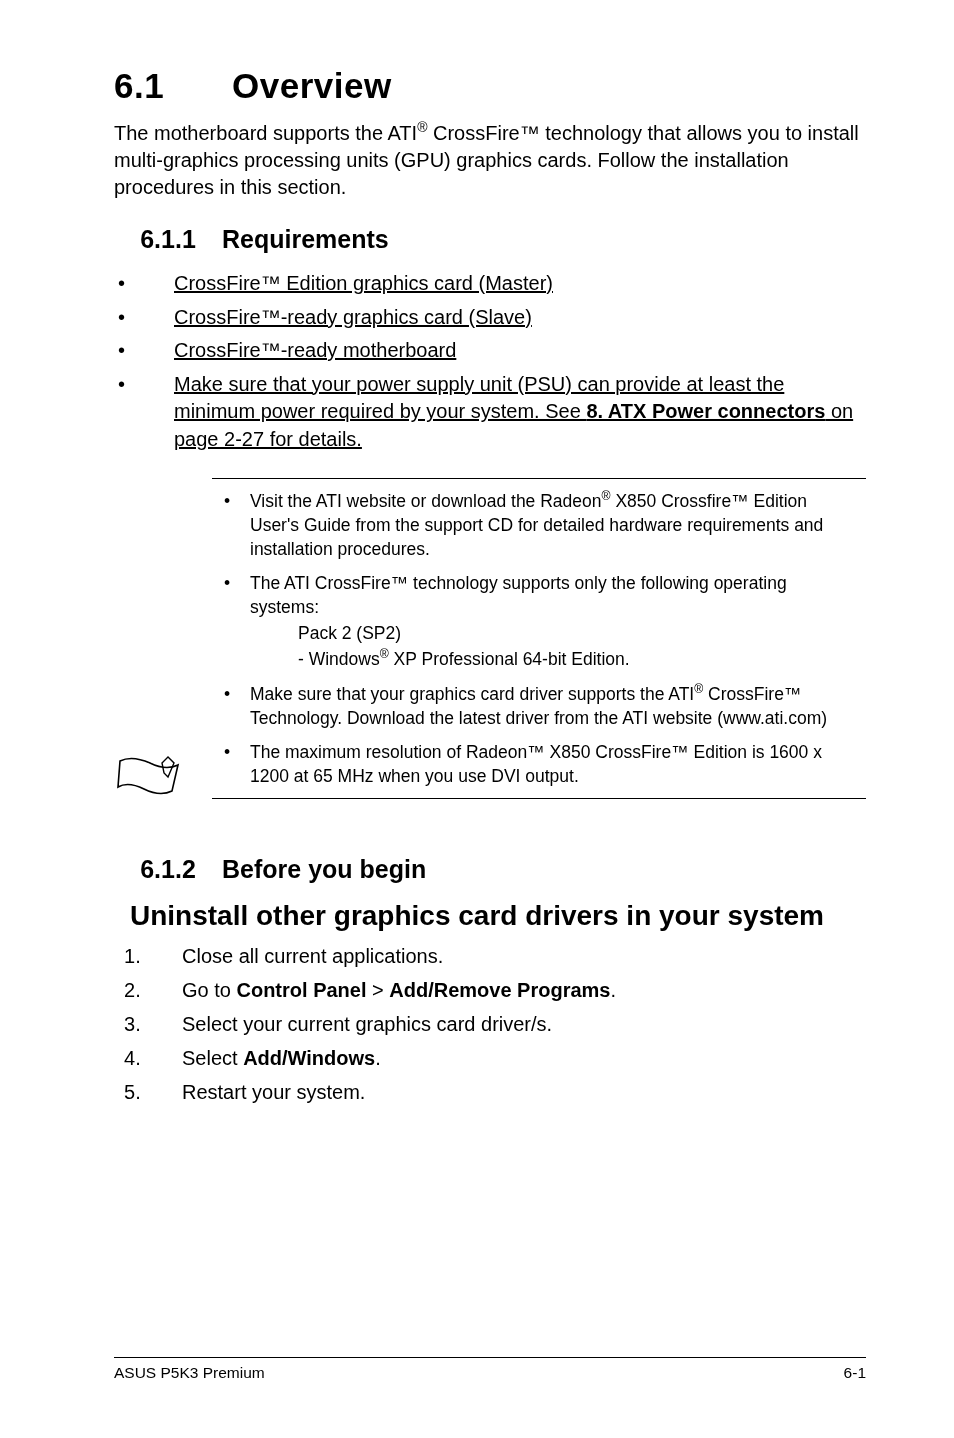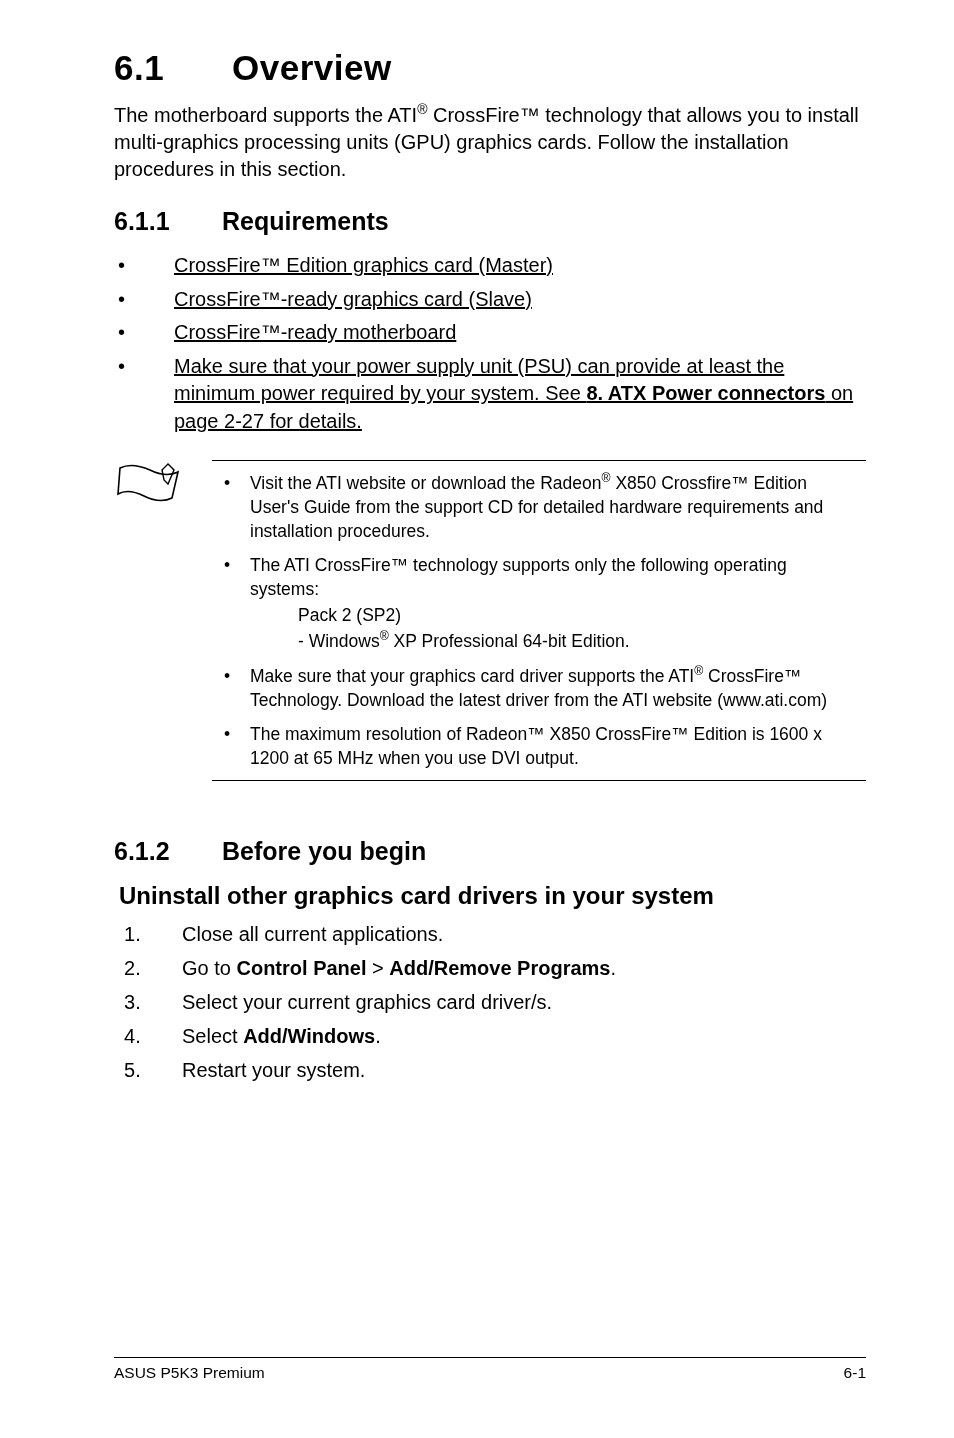--- a/index.html
+++ b/index.html
@@ -9,41 +9,41 @@
     width: 954px;
     height: 1438px;
     background: #fff;
     font-family: Arial, Helvetica, sans-serif;
     color: #000;
   }
   .page {
     box-sizing: border-box;
     width: 954px;
     height: 1438px;
-    padding: 48px 88px 0 114px;
+    padding: 66px 88px 0 114px;
     position: relative;
   }
   .h1 {
     font-size: 35px;
     font-weight: 700;
     margin: 0 0 14px 0;
     letter-spacing: 0.5px;
   }
   .h1-num { display: inline-block; width: 118px; }
   .body-text {
     font-size: 20px;
     line-height: 1.35;
     margin: 0 0 24px 0;
   }
   .h2 {
     font-size: 25px;
     font-weight: 700;
     margin: 16px 0 16px 0;
   }
-  .h2-num { display: inline-block; width: 108px; }
+  .h2-num { display: inline-block; width: 108px; text-align: center; }
   .bullets {
     list-style: none;
     padding: 0;
     margin: 0 0 24px 0;
   }
   .bullets > li {
     font-size: 20px;
     line-height: 1.38;
     padding-left: 60px;
     position: relative;
@@ -52,21 +52,21 @@
   }
   .bullets > li::before {
     content: "•";
     position: absolute;
     left: 4px;
     top: 0;
     font-size: 20px;
   }
   .note-box {
     display: flex;
-    align-items: flex-start;
+    align-items: flex-end;
     margin: 24px 0 10px 0;
   }
   .note-icon {
     flex: 0 0 auto;
     width: 70px;
     height: 46px;
     margin: 0 28px 0 0;
   }
   .note-content {
     flex: 1 1 auto;
@@ -94,23 +94,23 @@
     top: 0;
     font-size: 17.5px;
   }
   .sub-indent {
     display: block;
     padding-left: 58px;
     text-indent: -10px;
     margin-top: 2px;
   }
   .h3 {
-    font-size: 24px;
+    font-size: 28px;
     font-weight: 700;
-    margin: 10px 0 10px 5px;
+    margin: 10px 0 10px 16px;
   }
   .ol {
     list-style: none;
     counter-reset: step;
     padding: 0;
     margin: 8px;
   }
   .ol > li {
     counter-increment: step;
     font-size: 20px;

